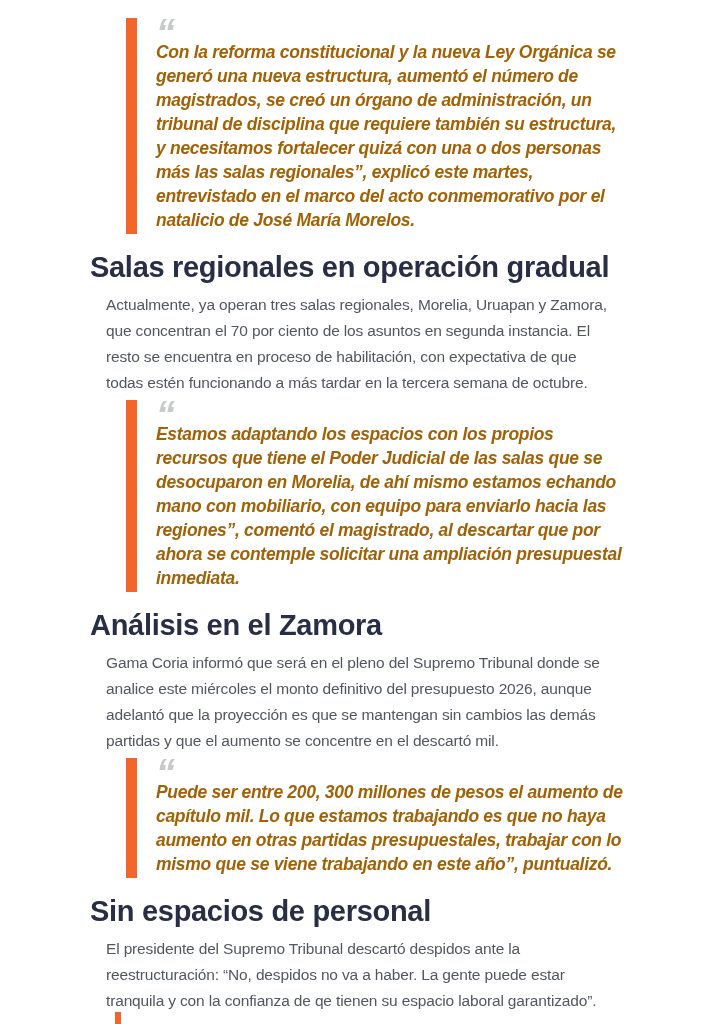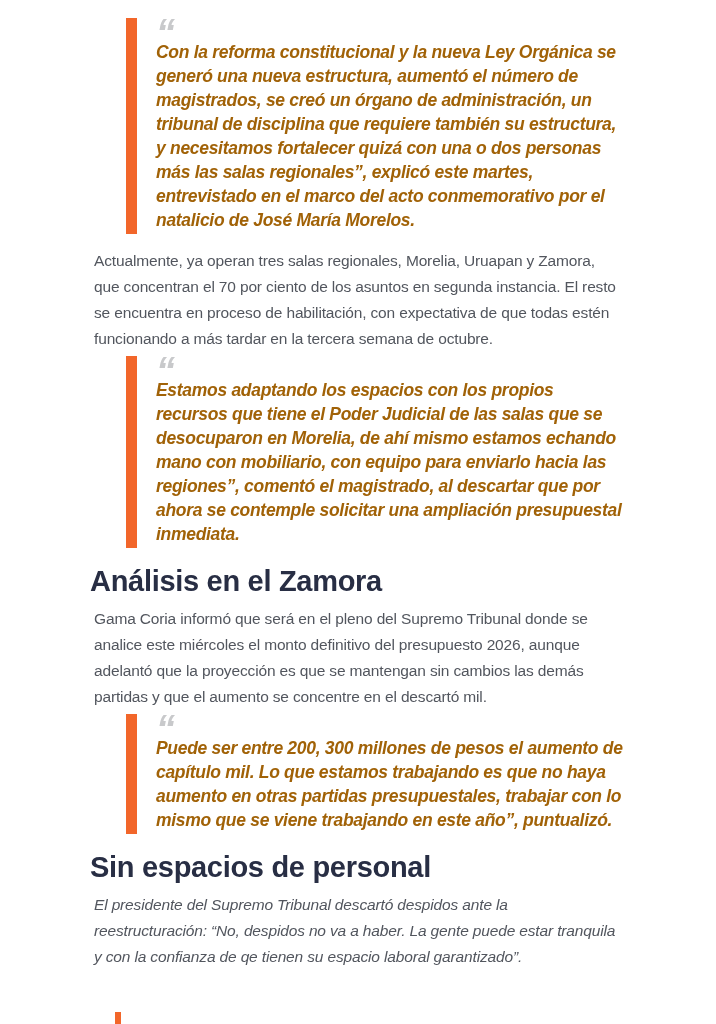--- a/index.html
+++ b/index.html
@@ -51,30 +51,29 @@
   .section-heading {
     margin: 16px 0 8px;
     font-size: 29px;
     line-height: 34px;
     font-weight: bold;
     letter-spacing: -0.3px;
     color: #282E44;
   }
   
   .body-paragraph {
-    margin: 0 4px 4px;
+    margin: 0 16px 4px;
     font-size: 15.5px;
     line-height: 26px;
     letter-spacing: -0.15px;
     color: #52565E;
     max-width: 545px;
   }
   .body-paragraph.spaced {
     margin-bottom: 14px;
-    font-style: italic;
   }
   
   .next-quote-bar-sliver {
     position: absolute;
     left: 115px;
     top: 1012px;
     width: 6px;
     height: 12px;
     background: #F2662A;
   }
@@ -82,20 +81,21 @@
 </head>
 <body>
 
 <article class="article">
 
   <blockquote class="pull-quote">
     <span class="quote-icon">“</span>
     <p class="quote-text">Con la reforma constitucional y la nueva Ley Orgánica se generó una nueva estructura, aumentó el número de magistrados, se creó un órgano de administración, un tribunal de disciplina que requiere también su estructura, y necesitamos fortalecer quizá con una o dos personas más las salas regionales”, explicó este martes, entrevistado en el marco del acto conmemorativo por el natalicio de José María Morelos.</p>
   </blockquote>
 
+  <h2 class="section-heading">Salas regionales en operación gradual</h2>
 
   <p class="body-paragraph">Actualmente, ya operan tres salas regionales, Morelia, Uruapan y Zamora, que concentran el 70 por ciento de los asuntos en segunda instancia. El resto se encuentra en proceso de habilitación, con expectativa de que todas estén funcionando a más tardar en la tercera semana de octubre.</p>
 
   <blockquote class="pull-quote">
     <span class="quote-icon">“</span>
     <p class="quote-text">Estamos adaptando los espacios con los propios recursos que tiene el Poder Judicial de las salas que se desocuparon en Morelia, de ahí mismo estamos echando mano con mobiliario, con equipo para enviarlo hacia las regiones”, comentó el magistrado, al descartar que por ahora se contemple solicitar una ampliación presupuestal inmediata.</p>
   </blockquote>
 
   <h2 class="section-heading">Análisis en el Zamora</h2>
 

